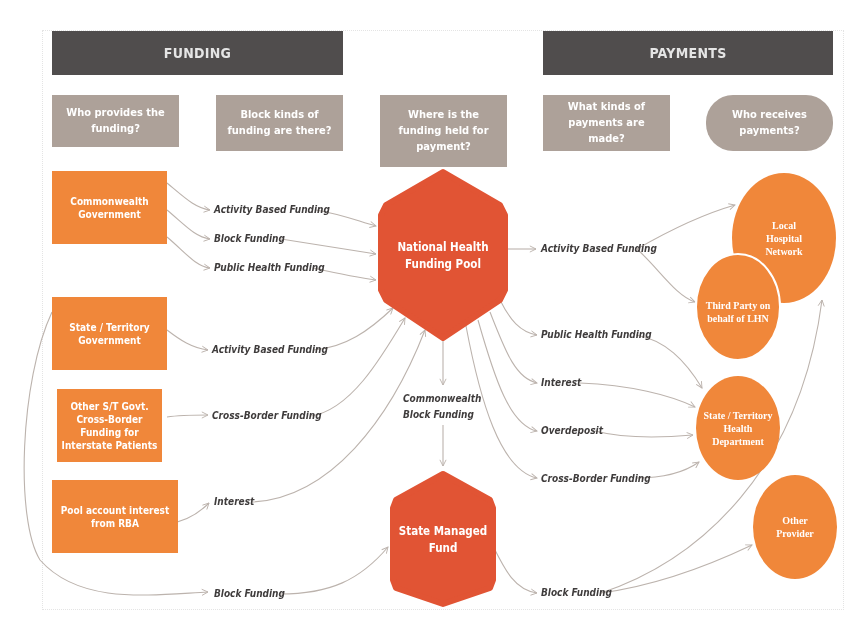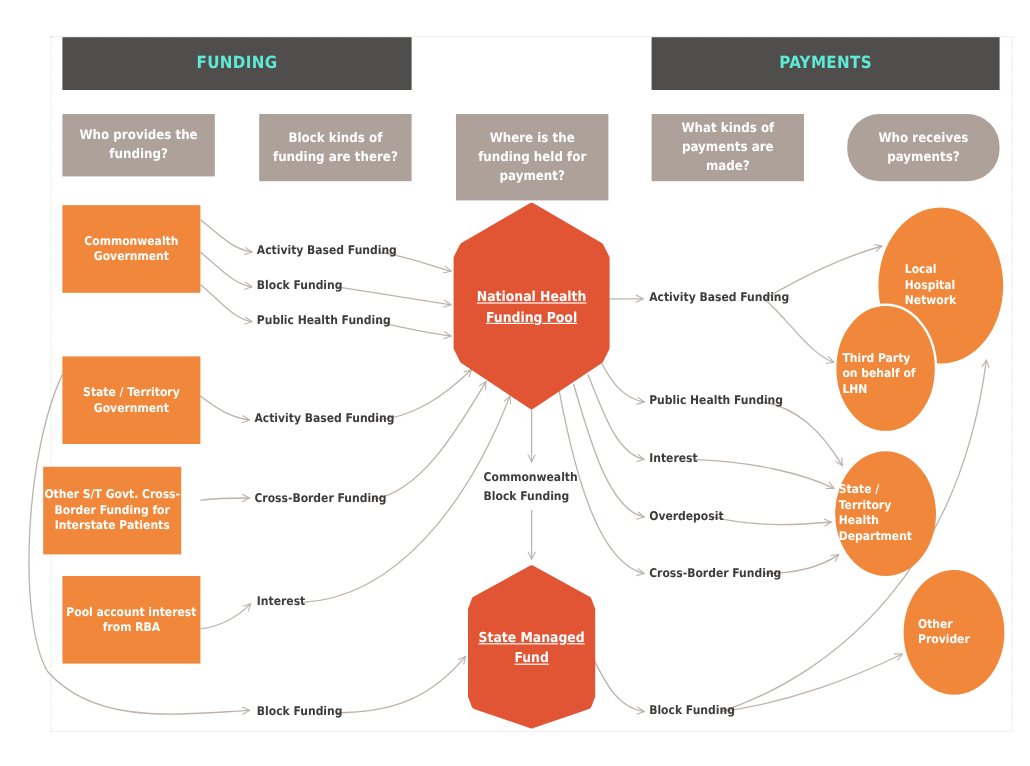--- a/index.html
+++ b/index.html
@@ -1,29 +1,29 @@
 <!DOCTYPE html>
 <html><head>
 <meta charset="utf-8">
 <style>
   html, body { margin: 0; padding: 0; background: #ffffff; }
   body { width: 858px; height: 638px; position: relative; overflow: hidden;
          font-family: "DejaVu Sans Condensed", "Liberation Sans Narrow", "Liberation Sans", sans-serif; }
   .abs { position: absolute; box-sizing: border-box; }
-  .section-header { background: #504d4d; color: #5eead4; font-weight: bold; font-size: 14px;
+  .section-header { background: #504d4d; color: #e5e5e5; font-weight: bold; font-size: 14px;
                     display: flex; align-items: center; justify-content: center; letter-spacing: 0.3px; }
   .question { background: #ada199; color: #ffffff; font-weight: bold; font-size: 11px; line-height: 16px;
               display: flex; align-items: center; justify-content: center; text-align: center; padding: 0 6px; }
   .source { background: #f0873a; color: #ffffff; font-weight: bold; font-size: 10px; line-height: 13px;
             display: flex; align-items: center; justify-content: center; text-align: center; padding: 0 0; }
-  .label { color: #3f3c3c; font-weight: bold; font-size: 10px; line-height: 12px; white-space: nowrap; }
+  .label { color: #3f3c3c; font-weight: bold; font-size: 10px; line-height: 12px; white-space: nowrap; font-style: italic; }
   .hex-text { color: #ffffff; font-weight: bold; font-size: 11.5px; line-height: 17px; text-align: center;
-              transform: translate(-50%, -50%); white-space: nowrap; text-decoration: underline; }
-  .circle-text { color: #ffffff; font-weight: bold; font-size: 10px; line-height: 13px; text-align: left;
-                 transform: translate(-50%, -50%); white-space: nowrap; }
+              transform: translate(-50%, -50%); white-space: nowrap; }
+  .circle-text { color: #ffffff; font-weight: bold; font-size: 10px; line-height: 13px; text-align: center;
+                 transform: translate(-50%, -50%); white-space: nowrap; font-family: Liberation Serif, serif; }
   svg.flow { position: absolute; left: 0; top: 0; }
   .frame-line { position: absolute; border: 1px dotted #e4e4e4; }
 </style>
 </head>
 <body>
 
 <div class="frame-line" style="left:42px; top:30px; width:800px; height:578px;"></div>
 
 <div class="abs section-header" style="left:52px; top:31px; width:291px; height:44px;">FUNDING</div>
 <div class="abs section-header" style="left:543px; top:31px; width:290px; height:44px;text-align:center;">PAYMENTS</div>
@@ -86,22 +86,22 @@
   <polygon points="443,474 490,500 493,508 493,580 490,588 443,604 396,588 393,580 393,508 396,500" fill="#e15434" stroke="#e15434" stroke-linejoin="round" stroke-width="6"></polygon>
 
   <ellipse cx="784" cy="238" rx="52" ry="65" fill="#f0873a"></ellipse>
   <ellipse cx="738" cy="307" rx="42" ry="53" fill="#f0873a" stroke="#ffffff" stroke-width="2"></ellipse>
   <ellipse cx="738" cy="428" rx="42" ry="52" fill="#f0873a"></ellipse>
   <ellipse cx="795" cy="527" rx="42" ry="52" fill="#f0873a"></ellipse>
 </svg>
 
 <div class="abs source" style="left:52px; top:171px; width:115px; height:73px;">Commonwealth Government</div>
 <div class="abs source" style="left:52px; top:297px; width:115px; height:73px;">State / Territory Government</div>
-<div class="abs source" style="left:36px; top:389px; width:115px; height:73px;">Other S/T Govt. Cross-Border Funding for Interstate Patients</div>
-<div class="abs source" style="left:52px; top:480px; width:115px; height:73px;">Pool account interest from RBA</div>
+<div class="abs source" style="left:57px; top:389px; width:105px; height:73px;">Other S/T Govt. Cross-Border Funding for Interstate Patients</div>
+<div class="abs source" style="left:52px; top:480px; width:126px; height:73px;">Pool account interest from RBA</div>
 
 <div class="abs label" style="left:214px; top:204px;">Activity Based Funding</div>
 <div class="abs label" style="left:214px; top:233px;">Block Funding</div>
 <div class="abs label" style="left:214px; top:262px;">Public Health Funding</div>
 <div class="abs label" style="left:212px; top:344px;">Activity Based Funding</div>
 <div class="abs label" style="left:212px; top:410px;">Cross-Border Funding</div>
 <div class="abs label" style="left:214px; top:496px;">Interest</div>
 <div class="abs label" style="left:214px; top:588px;">Block Funding</div>
 
 <div class="abs hex-text" style="left:443px; top:256px; width:100px; white-space:normal;">National Health Funding Pool</div>

